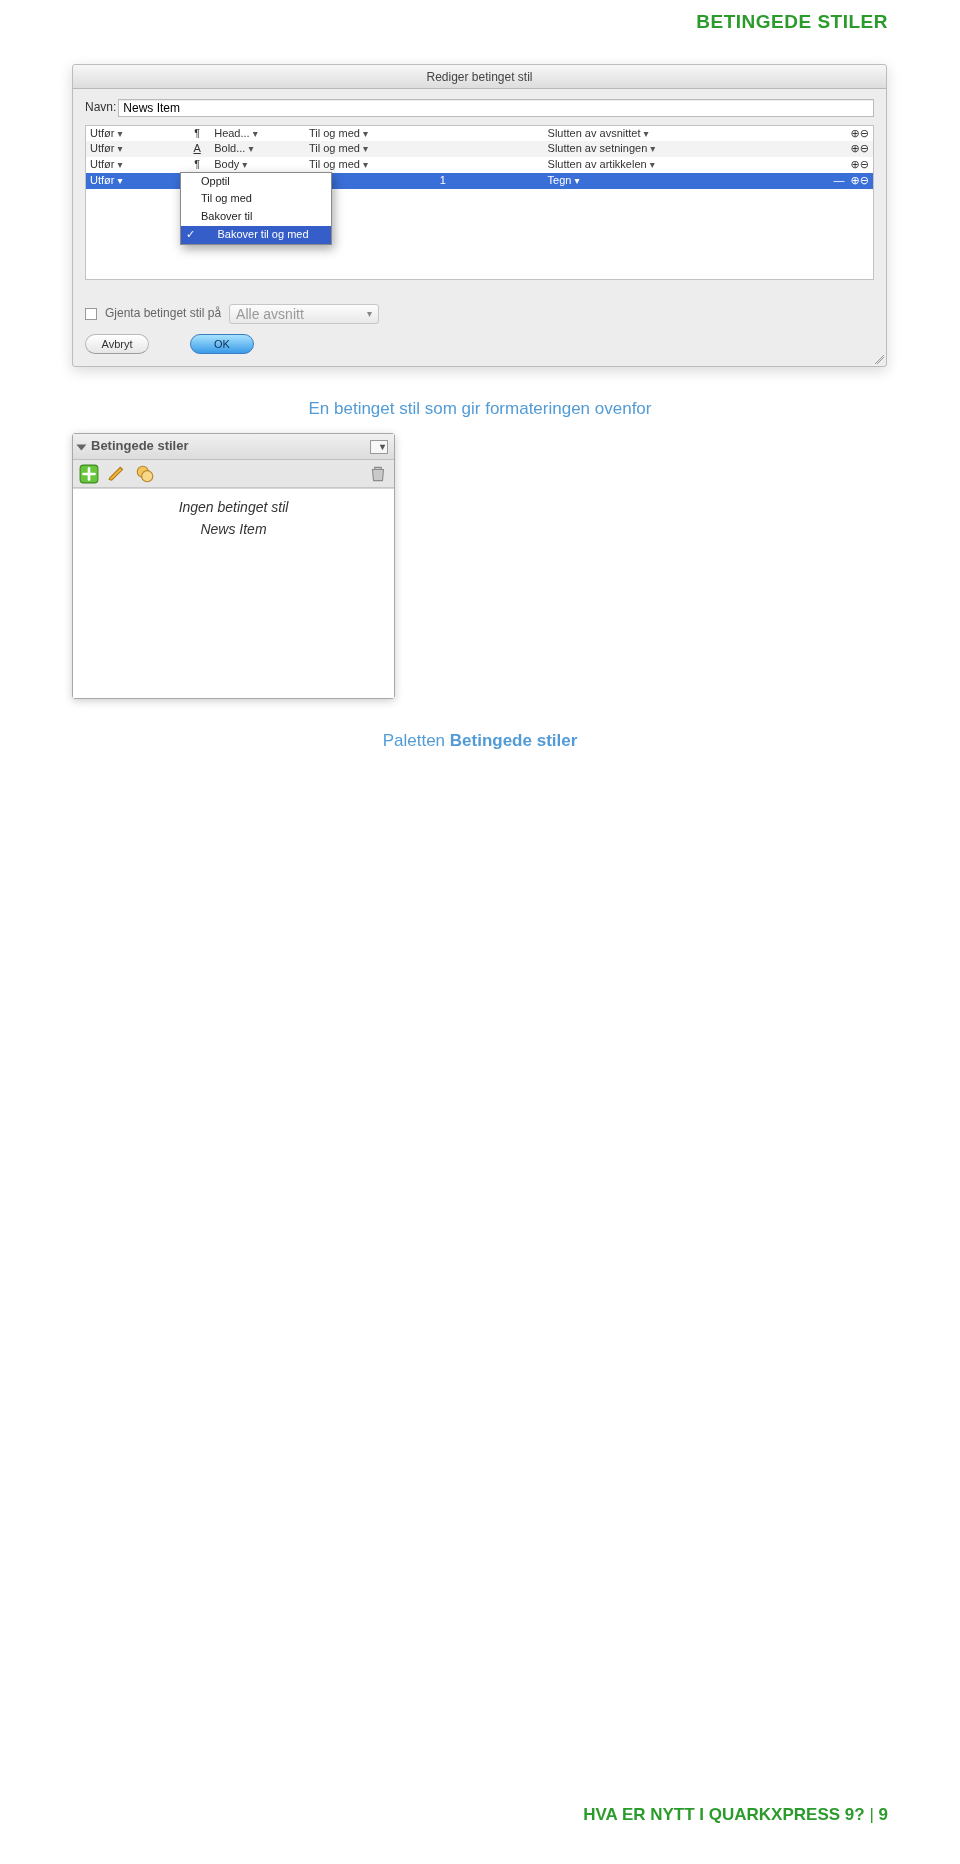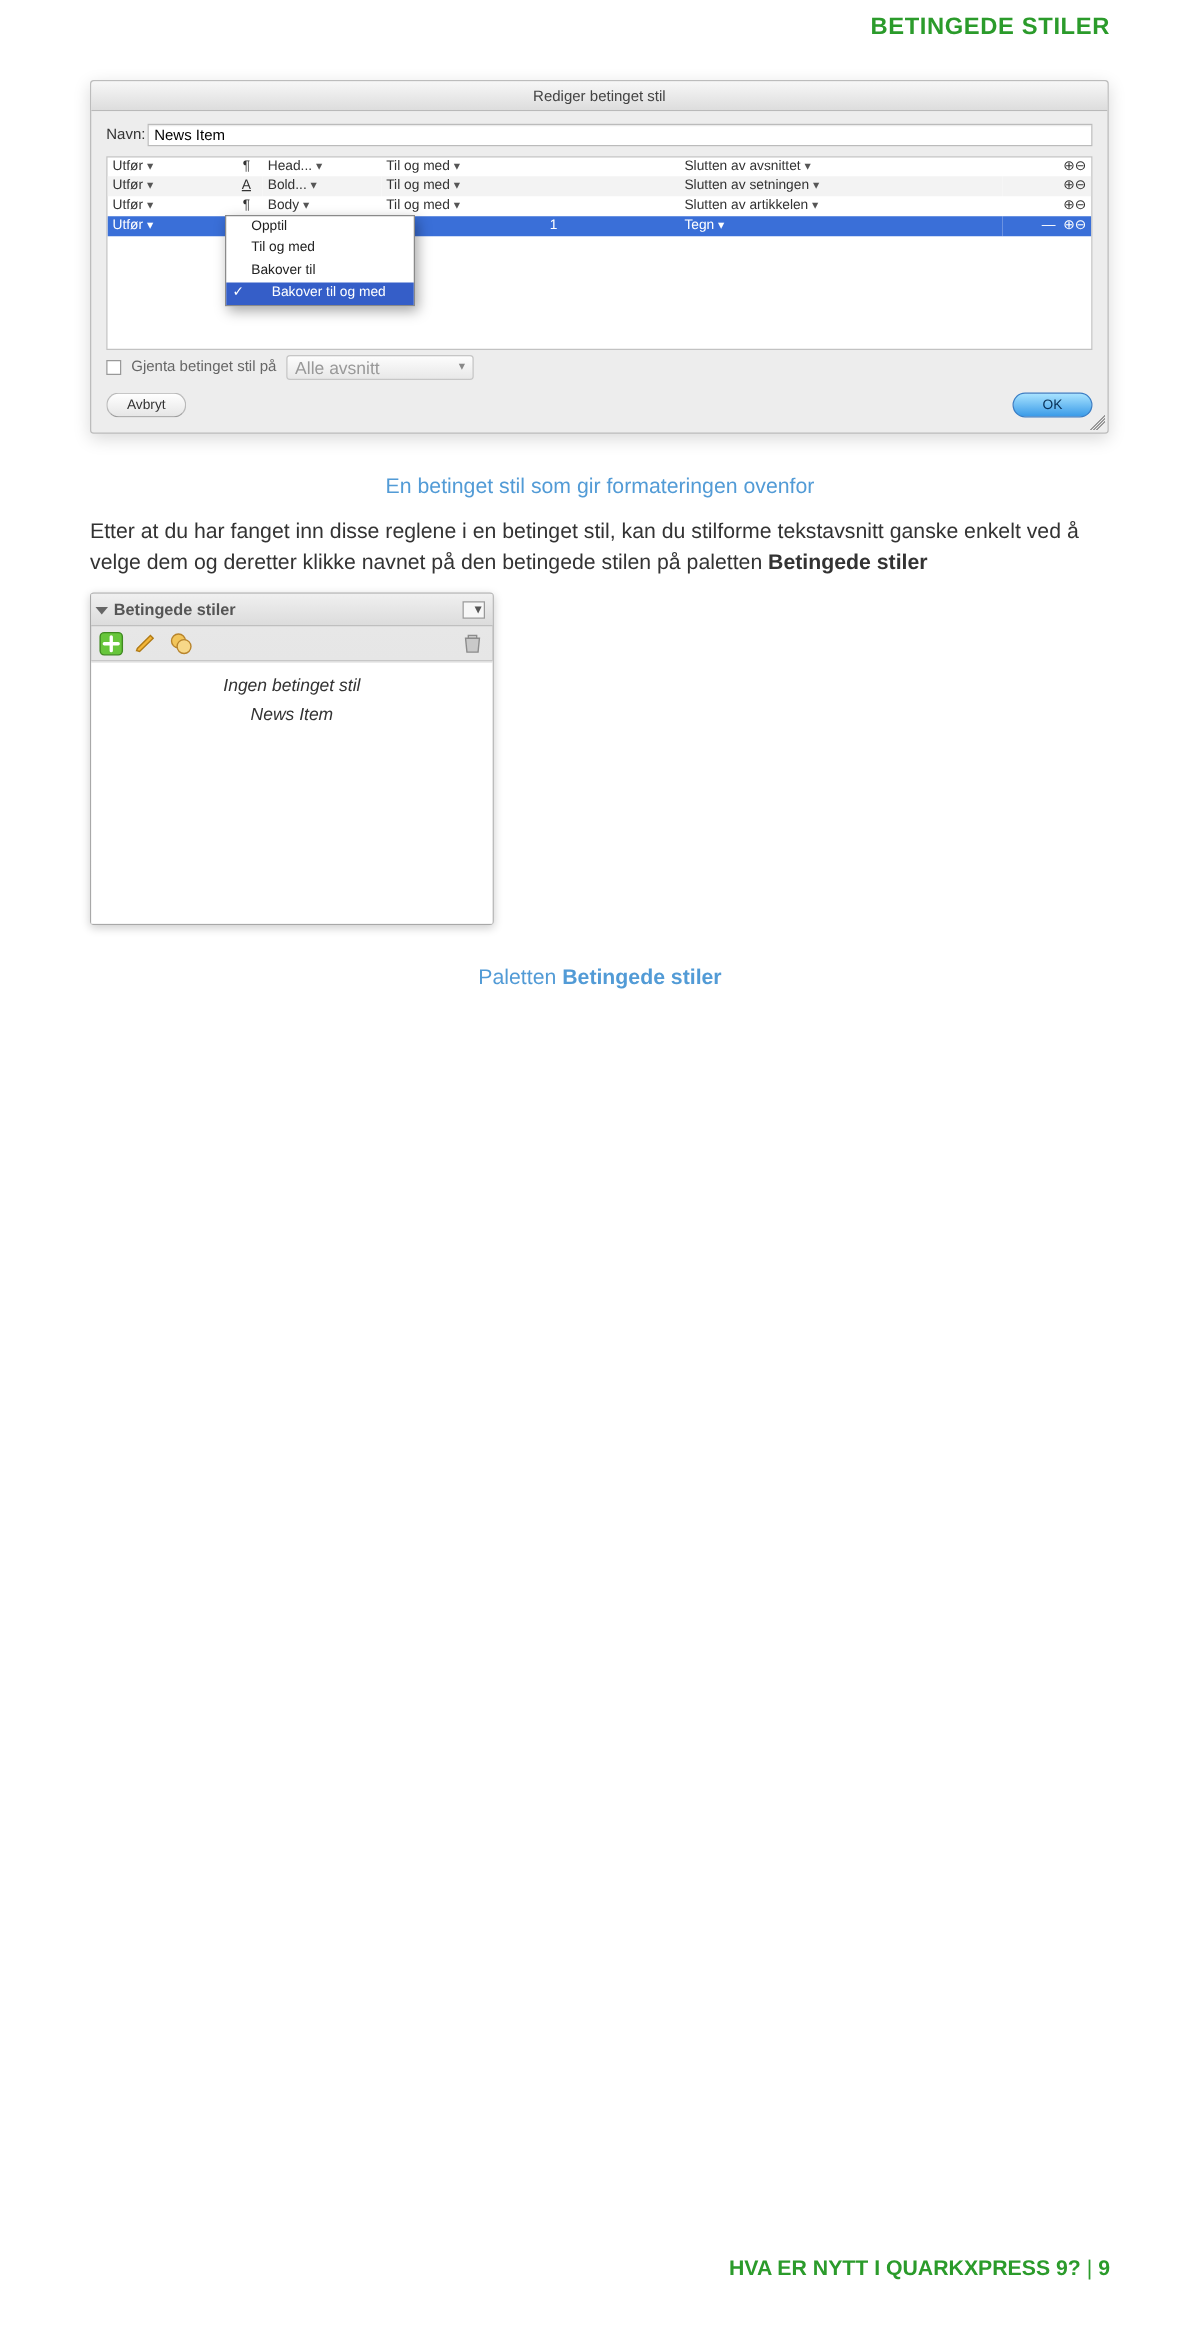--- a/index.html
+++ b/index.html
@@ -67,21 +67,21 @@
     font-size: 12px;
     padding: 0 4px;
     box-shadow: inset 0 1px 0 rgba(0,0,0,.08);
   }
   .rules-box {
     border: 1px solid #c2c2c2;
     background: #fff;
     height: 155px;
     position: relative;
     overflow: hidden;
-    margin-bottom: 4px;
+    margin-bottom: 24px;
   }
   .rules-table { width: 100%; border-collapse: collapse; font-size: 11px; }
   .rules-table td {
     padding: 0 4px;
     height: 15px;
     border-bottom: 0;
     white-space: nowrap;
   }
   .rules-table tr.alt { background: #f3f3f3; }
   .rules-table tr.sel { background: #3a6fd8; color: #fff; }
@@ -155,21 +155,21 @@
   .faux-select::after {
     content: "\25BE";
     position: absolute;
     right: 6px;
     top: 0;
     color: #888;
     font-size: 10px;
   }
   .button-row {
     display: flex;
-    justify-content: space-between;
+    justify-content: flex-start;
     gap: 12px;
   }
   .btn {
     border: 1px solid #b9b9b9;
     border-bottom-color: #9c9c9c;
     background: linear-gradient(#fff,#e6e6e6);
     border-radius: 10px;
     height: 20px;
     width: 64px;
     font-size: 11px;
@@ -361,23 +361,20 @@
         <div class="btn">Avbryt</div>
         <div class="btn primary">OK</div>
       </div>
 
       <div class="resize-grip"></div>
     </div>
   </div>
 
   <p class="caption">En betinget stil som gir formateringen ovenfor</p>
 
-  <p class="body-p">
-    <span>Etter at du har fanget inn disse reglene i en betinget stil, kan du stilforme tekstavsnitt ganske enkelt ved å velge dem og deretter klikke navnet på den betingede stilen på paletten </span><span class="bold-ital">Betingede stiler</span>
-  </p>
 
   <div class="palette">
     <div class="p-title">
       <span class="disclose"></span>
       <span>Betingede stiler</span>
       <span class="spacer"></span>
       <span class="menu-icon"></span>
     </div>
     <div class="p-toolbar">
       <span class="ticon">

